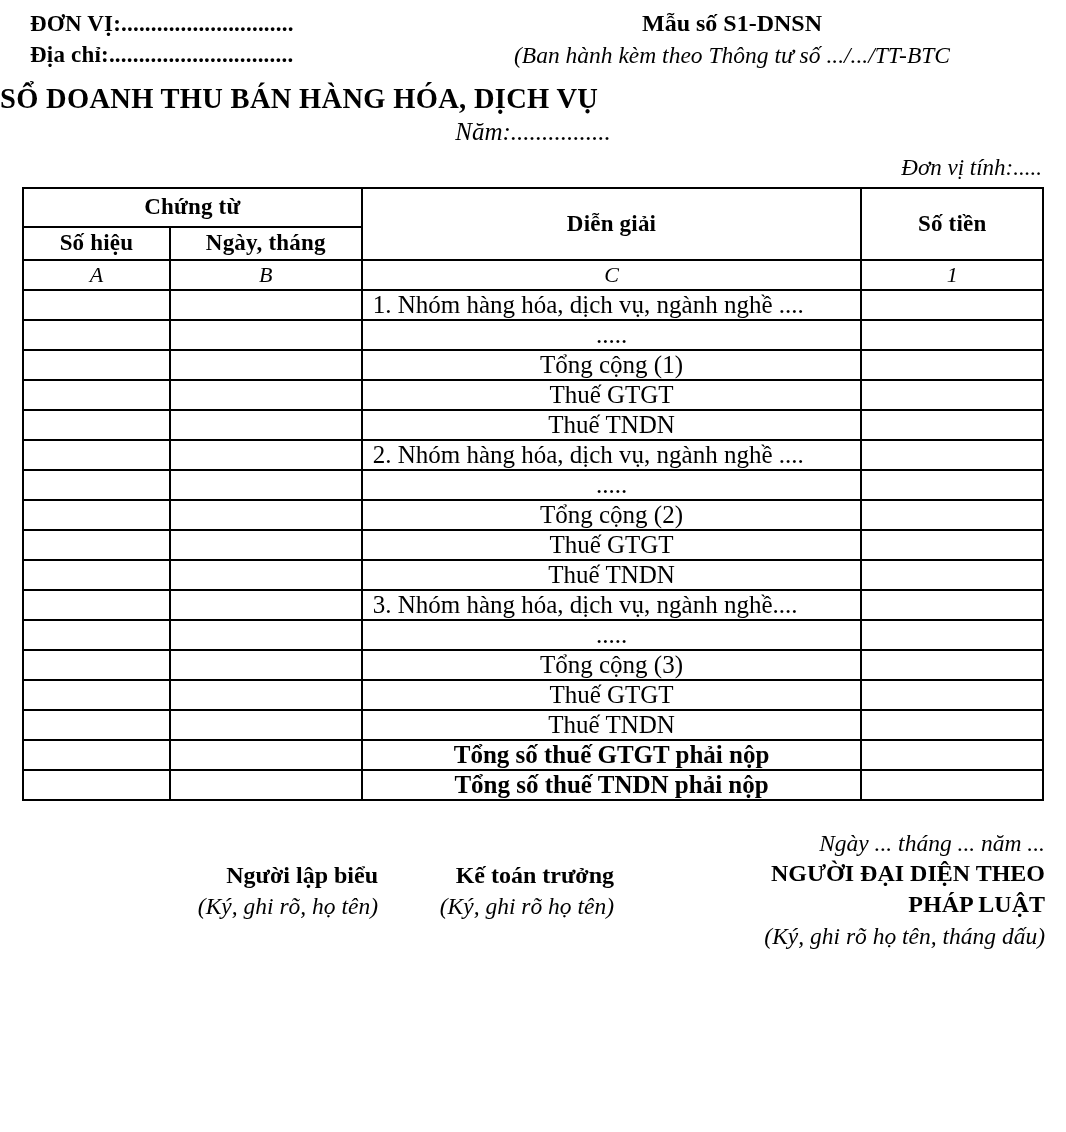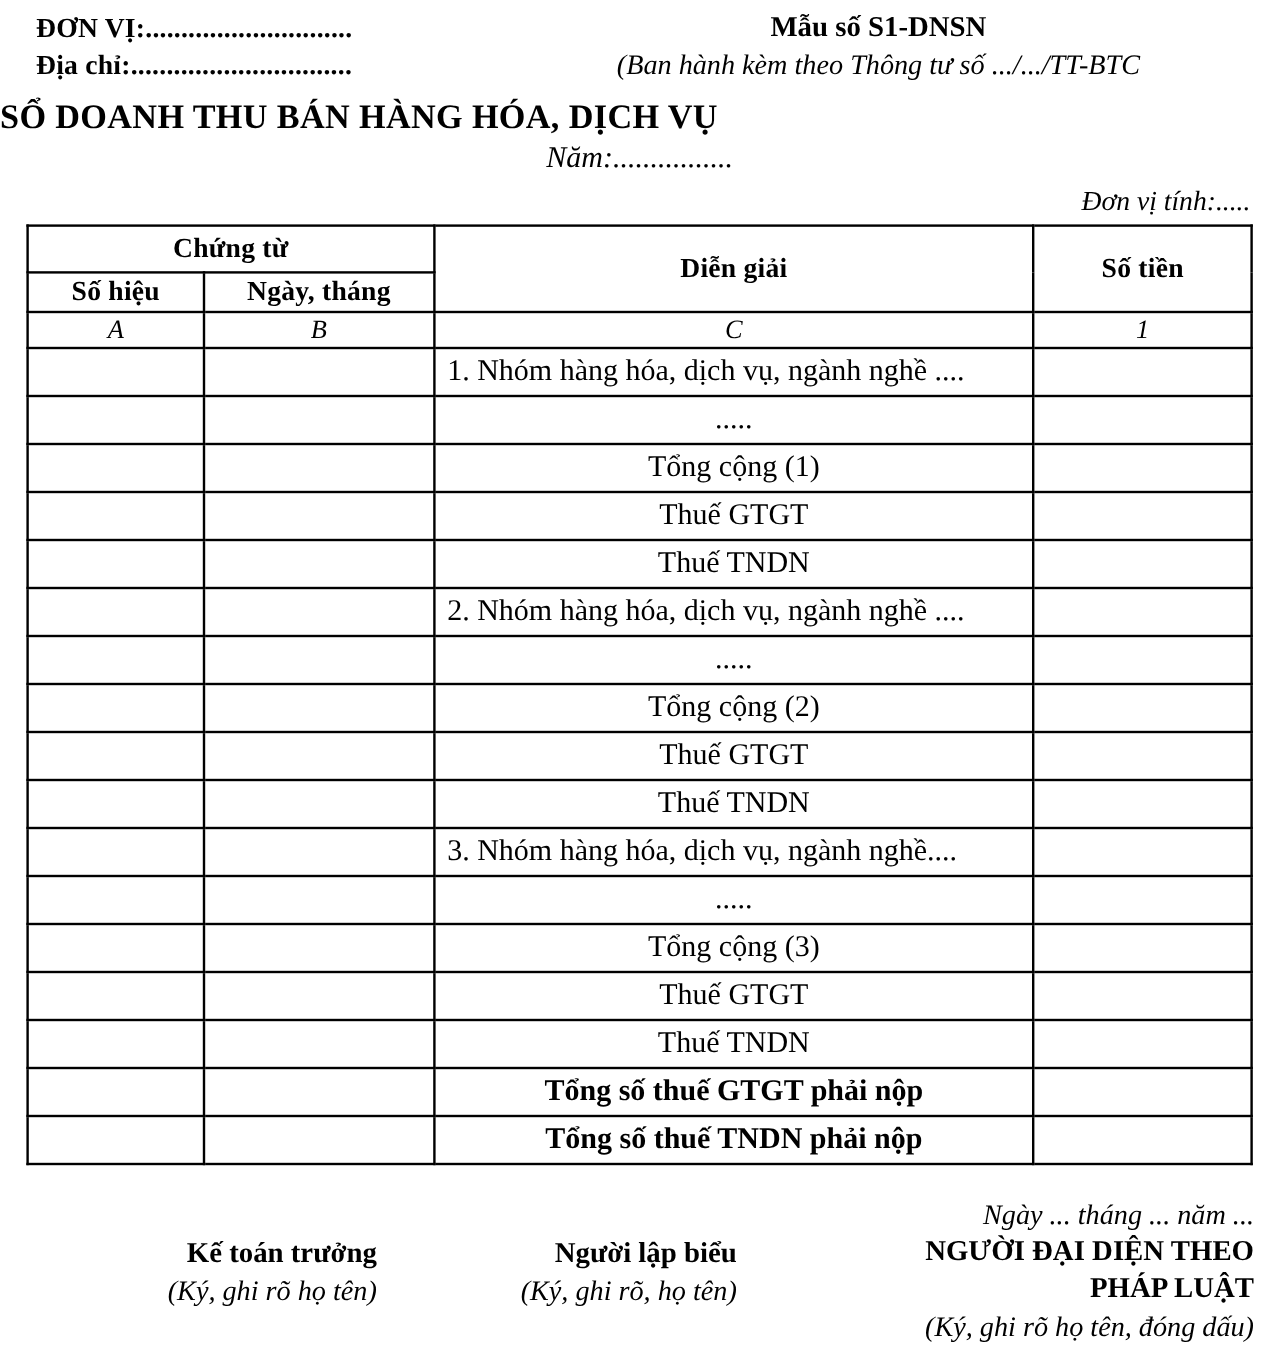--- a/index.html
+++ b/index.html
@@ -92,21 +92,21 @@
     font-weight: bold;
     letter-spacing: 0.2px;
   }
   .revenue-table tr.hrow1 { height: 39px; }
   .revenue-table tr.hrow2 { height: 33px; }
   .revenue-table tr.code-row { height: 30px; }
   .revenue-table tr.code-row td {
     font-style: italic;
     font-size: 22px;
   }
-  .revenue-table tbody tr { height: 40px; }
+  .revenue-table tbody tr { height: 30px; }
   .revenue-table tbody td { font-size: 25px; }
   .revenue-table tbody td.desc.left {
     text-align: left;
     padding-left: 10px;
   }
   .revenue-table tbody tr.total-bold td.desc {
     font-weight: bold;
   }
 
   
@@ -274,29 +274,29 @@
       <tr class="total-bold">
           <td></td>
           <td></td>
           <td class="desc">Tổng số thuế TNDN phải nộp</td>
           <td></td>
         </tr>
     </tbody>
   </table>
 
   <div class="signatures">
+    <div class="sig sig-left">
+      <div class="sig-title">Người lập biểu</div>
+      <div class="sig-note">(Ký, ghi rõ, họ tên)</div>
+    </div>
     <div class="sig sig-mid">
       <div class="sig-title">Kế toán trưởng</div>
       <div class="sig-note">(Ký, ghi rõ họ tên)</div>
-    </div>
-    <div class="sig sig-left">
-      <div class="sig-title">Người lập biểu</div>
-      <div class="sig-note">(Ký, ghi rõ, họ tên)</div>
     </div>
     <div class="sig sig-right">
       <div class="sig-date">Ngày ... tháng ... năm ...</div>
       <div class="sig-title">NGƯỜI ĐẠI DIỆN THEO</div>
       <div class="sig-title">PHÁP LUẬT</div>
-      <div class="sig-note">(Ký, ghi rõ họ tên, đóng dấu)</div>
+      <div class="sig-note">(Ký, ghi rõ họ tên, tháng dấu)</div>
     </div>
   </div>
 
 </div>
 
 </body></html>

